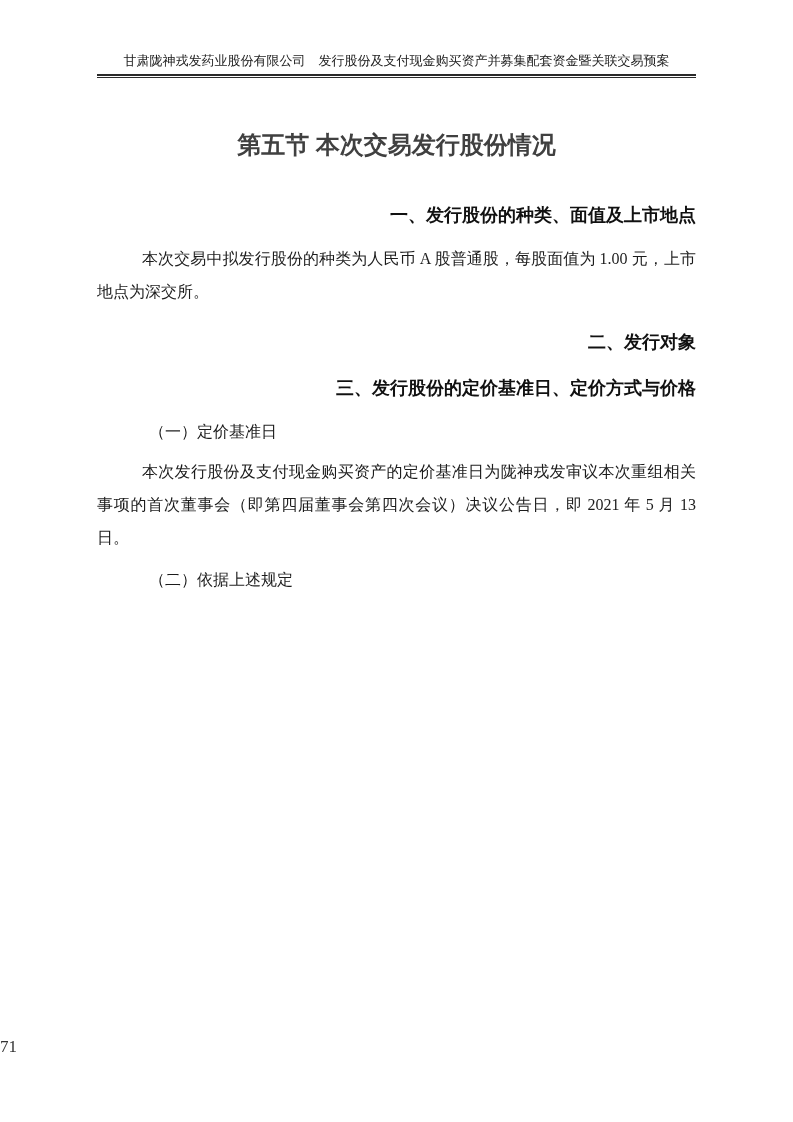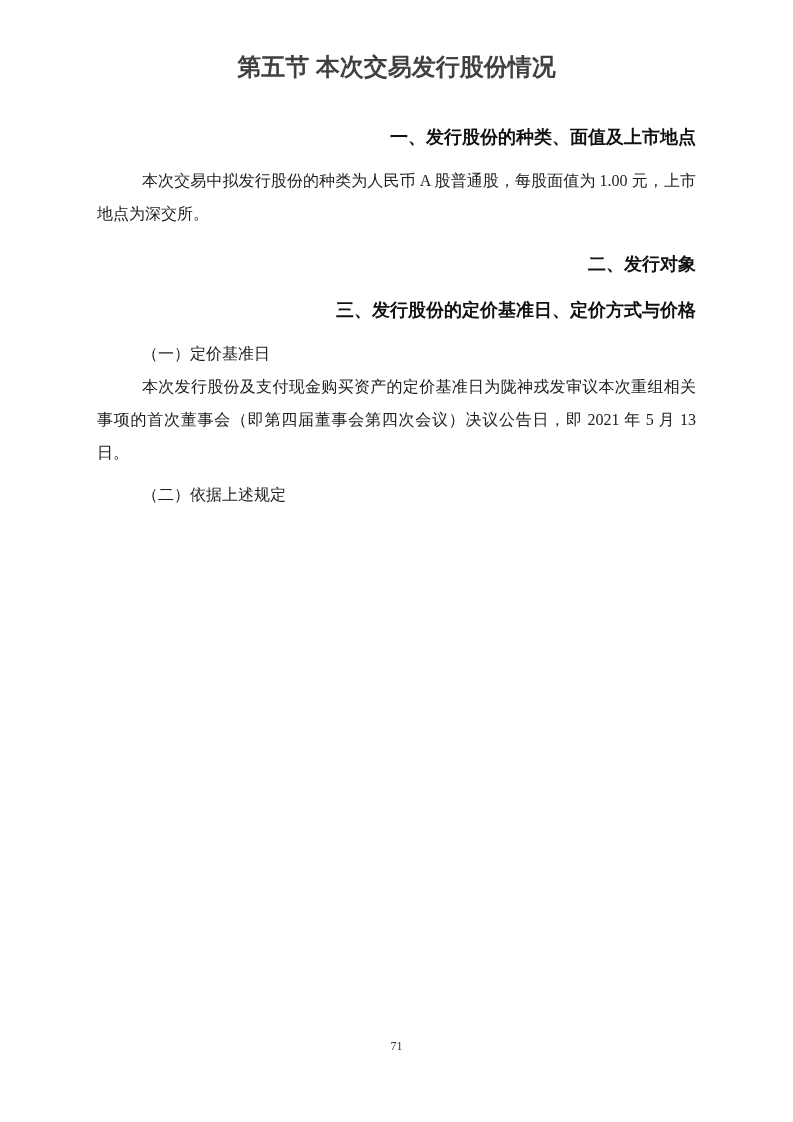--- a/index.html
+++ b/index.html
@@ -46,58 +46,61 @@
   .sec-heading {
     margin: 0;
     padding-left: 56px;
     font-family: "Liberation Sans", sans-serif;
     font-size: 18px;
     font-weight: 700;
     line-height: 24px;
     color: #111111;
   }
   .subsec-heading {
-    margin: 0;
+    margin: 7px;
     padding-left: 45px;
     font-size: 16px;
     font-weight: 400;
     line-height: 33px;
     color: #1c1c1c;
   }
   .body-para {
     margin: 0;
     font-size: 16px;
     line-height: 33px;
     text-align: justify;
     text-indent: 45px;
     color: #1c1c1c;
   }
   .doc-footer {
     position: absolute;
     top: 1038px;
     left: 0;
     right: 0;
-    text-align: center;
-    font-size: 12px;
+    font-size: 17px;
     line-height: 17px;
     color: #333333;
   }
   .mt49 { margin-top: 49px; }
   .mt40 { margin-top: 40px; text-align: right; }
   .mt22 { margin-top: 22px; text-align: right; }
   .mt15 { margin-top: 15px; }
   .mt9  { margin-top: 9px; }
   .mt7  { }
 </style>
 </head>
 <body>
 
 <div class="page">
   <div class="content">
 
+    <div class="doc-header">
+      <div class="doc-header-text">甘肃陇神戎发药业股份有限公司　发行股份及支付现金购买资产并募集配套资金暨关联交易预案</div>
+      <div class="doc-header-rule"></div>
+    </div>
 
     <h1 class="doc-title mt49">第五节 本次交易发行股份情况</h1>
 
     <h2 class="sec-heading mt40">一、发行股份的种类、面值及上市地点</h2>
     <p class="body-para mt15">本次交易中拟发行股份的种类为人民币 A 股普通股，每股面值为 1.00 元，上市地点为深交所。</p>
 
     <h2 class="sec-heading mt22">二、发行对象</h2>
 
     <h2 class="sec-heading mt22">三、发行股份的定价基准日、定价方式与价格</h2>
 

